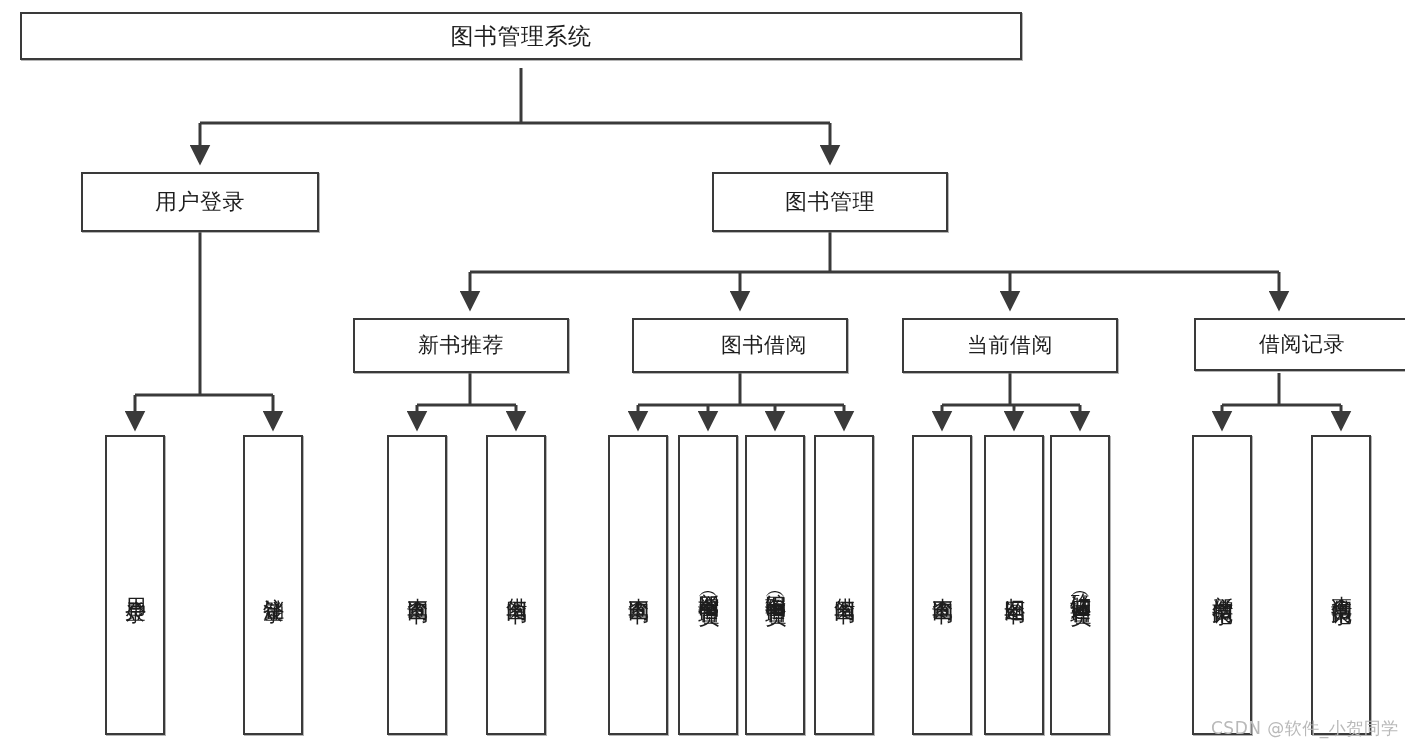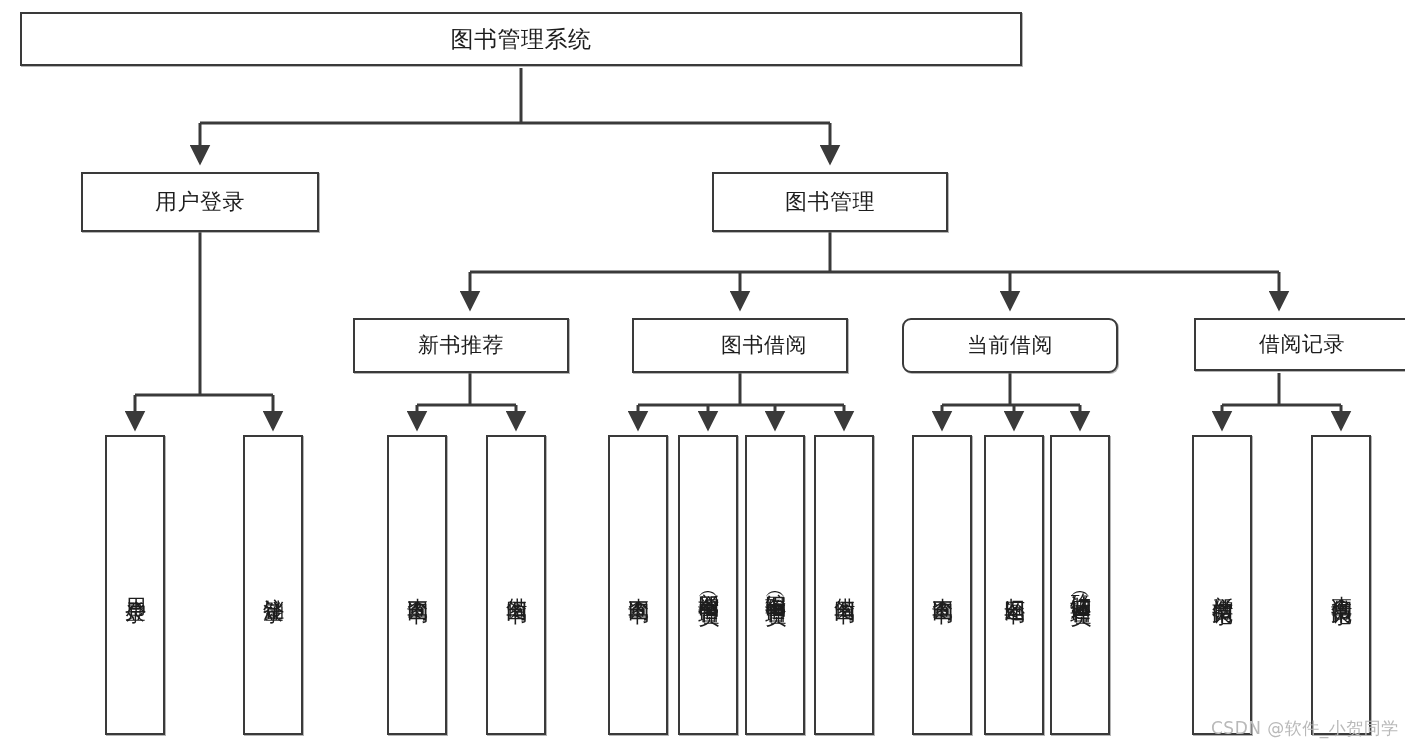--- a/index.html
+++ b/index.html
@@ -117,41 +117,41 @@
       <path d="M 1014 405 L 1014 428" marker-end="url(#arrow)"></path>
       <path d="M 1080 405 L 1080 428" marker-end="url(#arrow)"></path>
 
       <path d="M 1279 373 L 1279 405"></path>
       <path d="M 1222 405 L 1341 405"></path>
       <path d="M 1222 405 L 1222 428" marker-end="url(#arrow)"></path>
       <path d="M 1341 405 L 1341 428" marker-end="url(#arrow)"></path>
     </g>
   </svg>
 
-  <div class="node lv-root" id="node-root" style="left: 20px; top: 12px; width: 1002px; height: 54px;">
+  <div class="node lv-root" id="node-root" style="left: 20px; top: 12px; width: 1002px; height: 48px;">
     <span class="node-label">图书管理系统</span>
   </div>
 
   <div id="level2-nodes">
       <div class="node lv2" style="left: 81px; top: 172px; width: 238px; height: 60px;">
         <span class="node-label">用户登录</span>
       </div>
       <div class="node lv2" style="left: 712px; top: 172px; width: 236px; height: 60px;">
         <span class="node-label">图书管理</span>
       </div>
     </div>
 
   <div id="level3-nodes">
       <div class="node lv3" style="left: 353px; top: 318px; width: 216px; height: 55px;">
         <span class="node-label">新书推荐</span>
       </div>
       <div class="node lv3" style="left: 632px; top: 318px; width: 216px; height: 55px; padding-left: 48px;">
         <span class="node-label">图书借阅</span>
       </div>
-      <div class="node lv3" style="left: 902px; top: 318px; width: 216px; height: 55px; border-radius: 9px;">
+      <div class="node lv3" style="left: 902px; top: 318px; width: 216px; height: 55px;">
         <span class="node-label">当前借阅</span>
       </div>
       <div class="node lv3" style="left: 1172px; top: 318px; width: 216px; height: 53px; margin-left: 22px;">
         <span class="node-label">借阅记录</span>
       </div>
     </div>
 
   <div id="leaf-nodes">
       <div class="node leaf" style="left: 105px; top: 435px; width: 60px; height: 300px;">
         <span class="node-label">用户登录</span>

